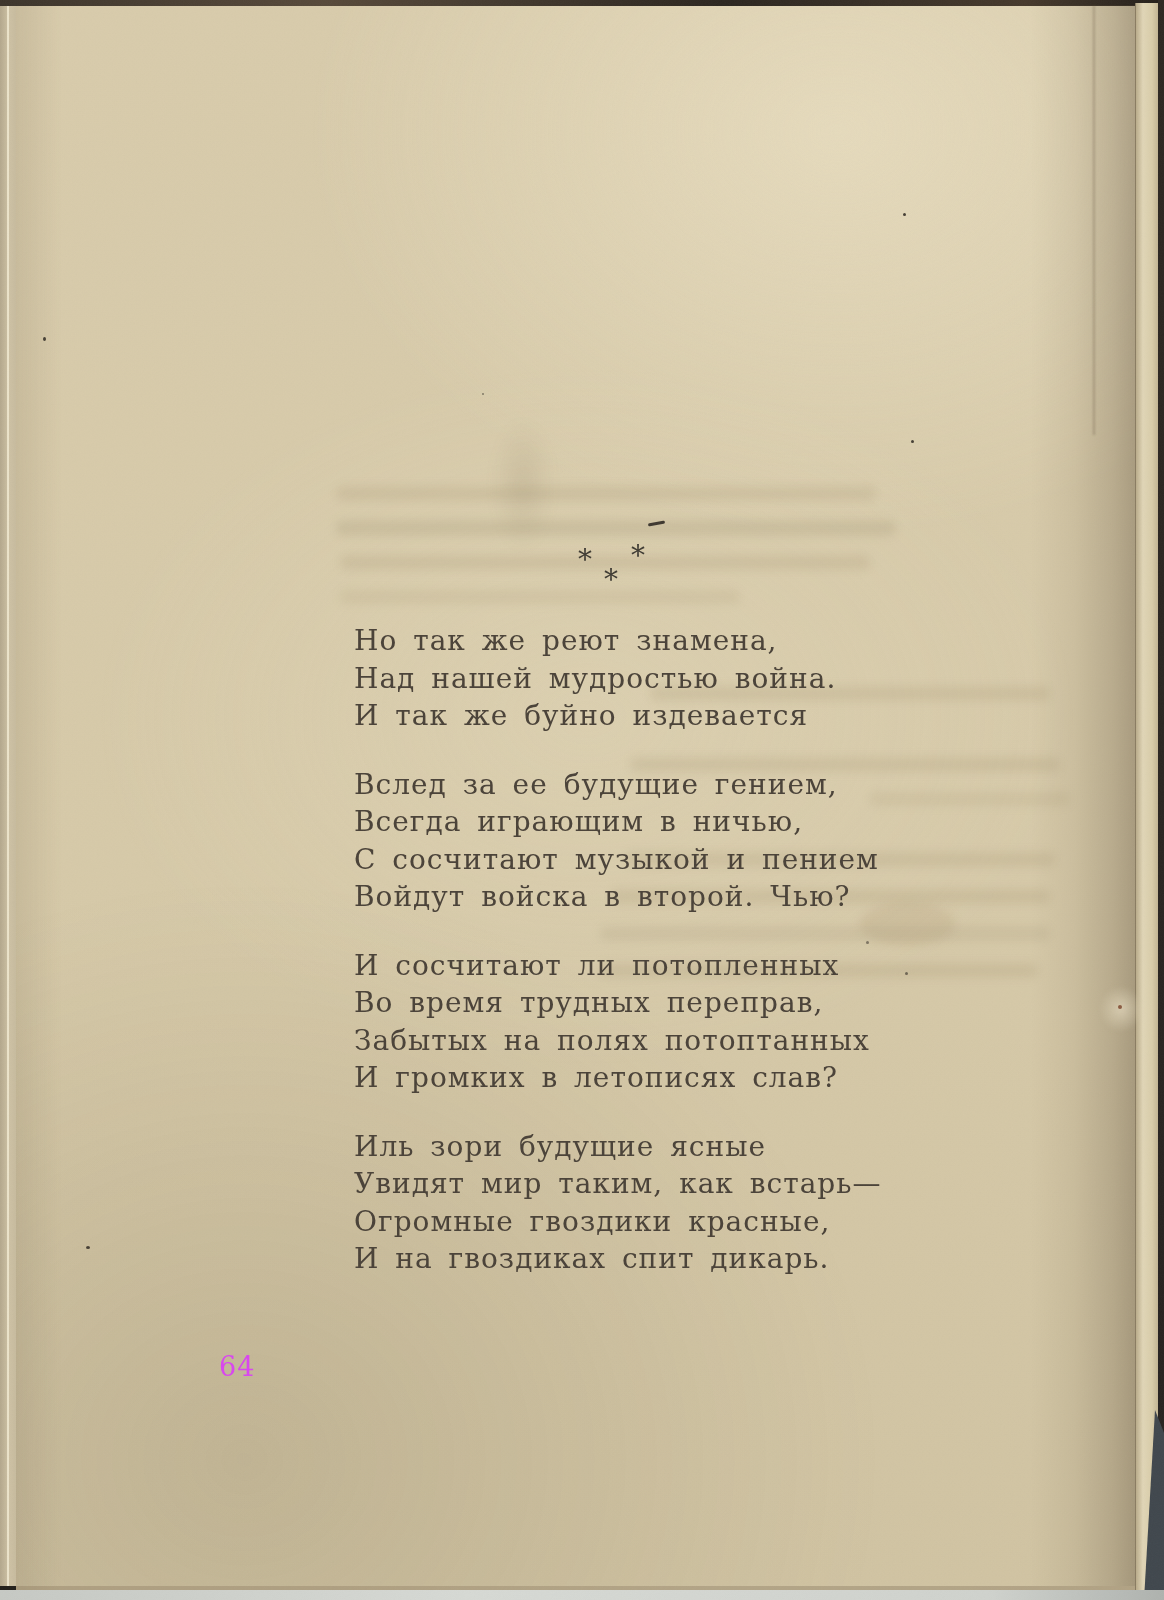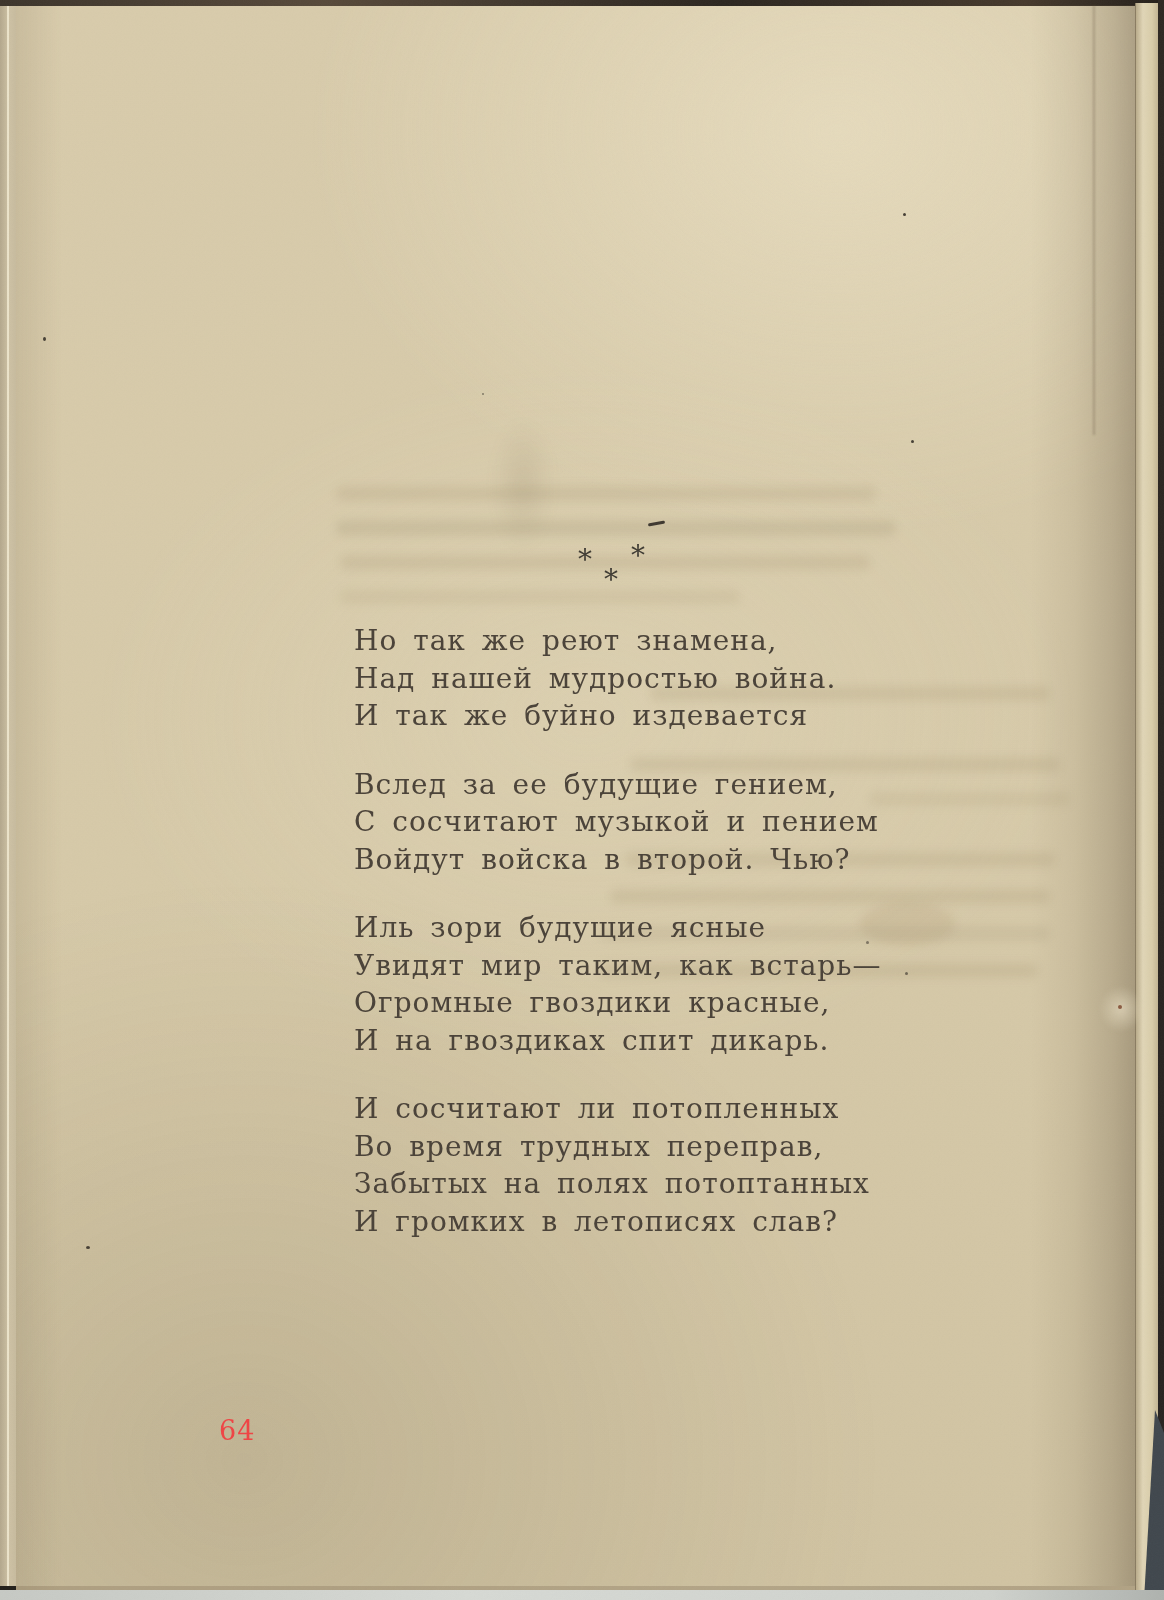--- a/index.html
+++ b/index.html
@@ -55,21 +55,21 @@
   .asterism{position:absolute;left:574px;top:540px;width:84px;height:50px;
     color:#3f3b33;font-size:28px;line-height:1;}
   .asterism span{position:absolute;}
   .ast-1{left:4px;top:6px;}
   .ast-2{left:57px;top:2px;}
   .ast-3{left:30px;top:26px;}
   .poem{position:absolute;left:354px;top:622px;color:#4a4238;
     font-size:28px;letter-spacing:1px;word-spacing:6px;}
   .stanza{margin-bottom:31px;}
   .pline{height:37.5px;line-height:37.5px;white-space:nowrap;}
-  .pagenum{position:absolute;left:219px;top:1416px;color:#ef4444;
+  .pagenum{position:absolute;left:219px;top:1352px;color:#d946ef;
     font-size:27px;letter-spacing:1px;line-height:1.1;}
   
   .grain{position:absolute;left:0;top:0;pointer-events:none;opacity:0.55;}
 </style>
 </head>
 <body>
 
 <div class="scan">
 
   <div class="page"></div>
@@ -116,34 +116,35 @@
   </div>
 
   <div class="poem">
     <div class="stanza">
       <div class="pline">Но так же реют знамена,</div>
       <div class="pline">Над нашей мудростью война.</div>
       <div class="pline">И так же буйно издевается</div>
     </div>
     <div class="stanza">
       <div class="pline">Вслед за ее будущие гением,</div>
+      <div class="pline">Всегда играющим в ничью,</div>
       <div class="pline">С сосчитают музыкой и пением</div>
       <div class="pline">Войдут войска в второй. Чью?</div>
+    </div>
+    <div class="stanza">
+      <div class="pline">И сосчитают ли потопленных</div>
+      <div class="pline">Во время трудных переправ,</div>
+      <div class="pline">Забытых на полях потоптанных</div>
+      <div class="pline">И громких в летописях слав?</div>
     </div>
     <div class="stanza">
       <div class="pline">Иль зори будущие ясные</div>
       <div class="pline">Увидят мир таким, как встарь—</div>
       <div class="pline">Огромные гвоздики красные,</div>
       <div class="pline">И на гвоздиках спит дикарь.</div>
-    </div>
-    <div class="stanza">
-      <div class="pline">И сосчитают ли потопленных</div>
-      <div class="pline">Во время трудных переправ,</div>
-      <div class="pline">Забытых на полях потоптанных</div>
-      <div class="pline">И громких в летописях слав?</div>
     </div>
   </div>
 
   <div class="pagenum">64</div>
 
   <svg class="grain" width="1164" height="1600" xmlns="http://www.w3.org/2000/svg">
     <filter id="grainF">
       <feTurbulence type="fractalNoise" baseFrequency="0.9" numOctaves="2" stitchTiles="stitch"></feTurbulence>
       <feColorMatrix type="saturate" values="0"></feColorMatrix>
       <feComponentTransfer>

